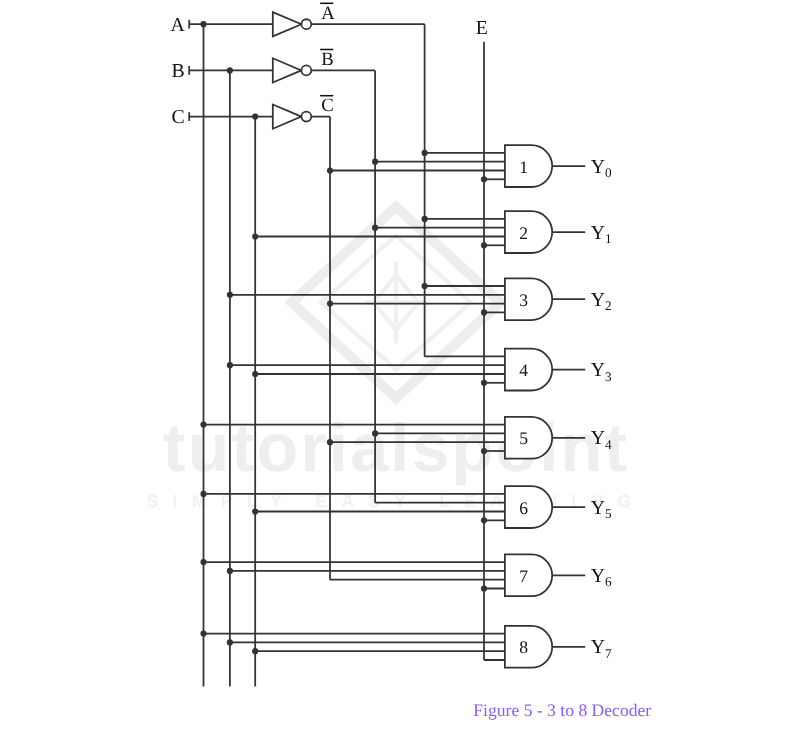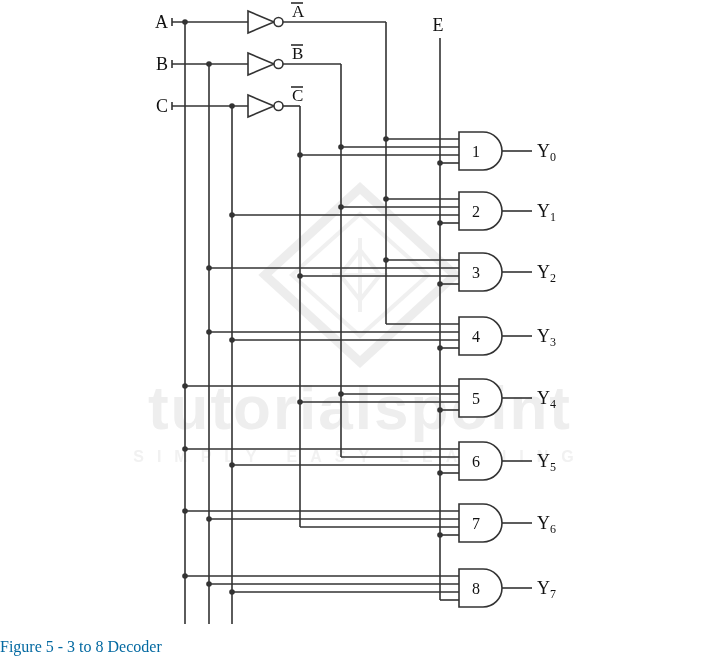--- a/index.html
+++ b/index.html
@@ -7,22 +7,22 @@
          font-family:"Liberation Serif","DejaVu Serif",serif;}
   .watermark{position:absolute;inset:0;z-index:0;pointer-events:none;}
   .wm-logo{position:absolute;left:252px;top:180px;}
   .wm-brand{position:absolute;left:0;top:372px;width:720px;text-align:center;
             font-family:"Liberation Sans","DejaVu Sans",sans-serif;font-weight:bold;
             font-size:62px;letter-spacing:2px;color:#eeeeee;}
   .wm-tagline{position:absolute;left:0;top:448px;width:720px;text-align:center;
             font-family:"Liberation Sans","DejaVu Sans",sans-serif;font-weight:bold;
             font-size:16px;letter-spacing:13px;color:#f1f1f1;}
   #circuit{position:absolute;left:0;top:0;z-index:1;}
-  .caption{position:absolute;left:0;top:638px;width:592px;text-align:left;z-index:1;
-           font-size:16px;color:#0369a1;}
+  .caption{position:absolute;left:0;top:638px;width:592px;text-align:right;z-index:1;
+           font-size:16px;color:#8b5cf6;}
 </style>
 </head>
 <body>
 
 <div class="stage">
 
   <div class="watermark">
     <svg class="wm-logo" width="216" height="190" viewBox="0 0 216 190">
       <g fill="none" stroke="#ededed" stroke-width="9">
         <path d="M108 8 L203 95 L108 182 L13 95 Z"></path>

